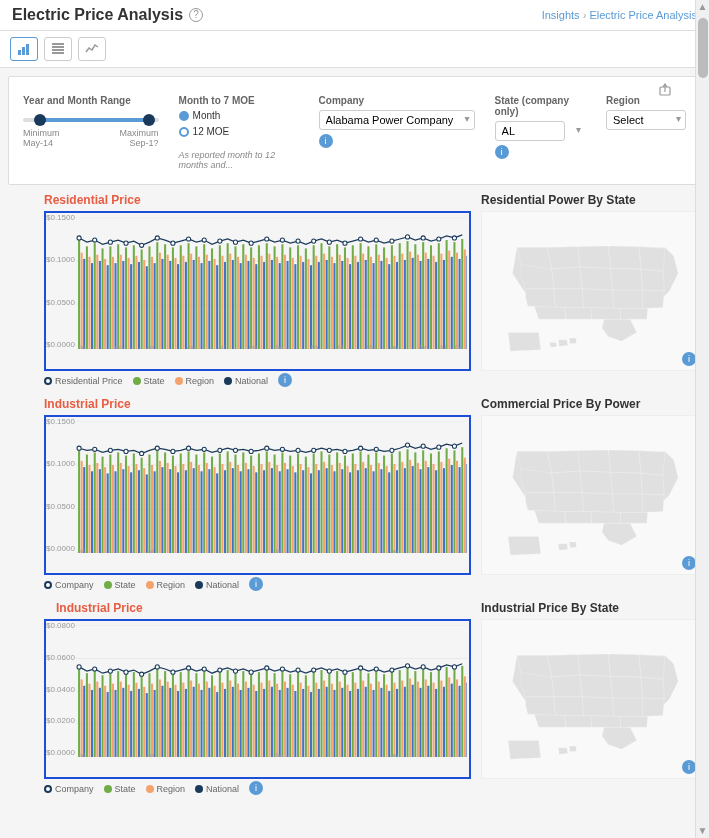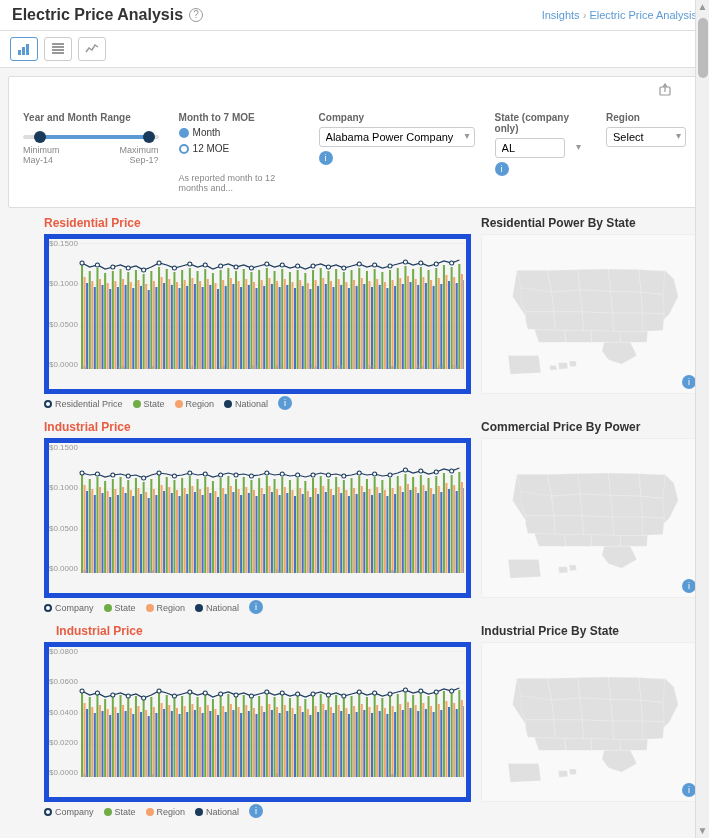--- a/index.html
+++ b/index.html
@@ -87,21 +87,21 @@
 
     
     .filters-row {
       display: flex;
       align-items: flex-start;
       gap: 20px;
       padding: 8px 0 4px 0;
       flex-wrap: nowrap;
     }
     .filter-group { display: flex; flex-direction: column; gap: 2px; }
-    .filter-label { font-size: 10px; color: #666; font-weight: bold; margin-bottom: 2px; margin-top: 17px; }
+    .filter-label { font-size: 10px; color: #666; font-weight: bold; margin-bottom: 2px; }
 
     
     .range-slider-container { width: 150px; }
     .range-labels { display: flex; justify-content: space-between; font-size: 9px; color: #888; margin-top: 2px; }
     .slider-track {
       width: 100%; height: 4px; background: #ddd; border-radius: 2px;
       position: relative; margin: 8px 0 2px 0;
     }
     .slider-fill {
       position: absolute; left: 10%; right: 5%; height: 4px;
@@ -116,21 +116,21 @@
 
     
     .moe-group { min-width: 120px; }
     .radio-row { display: flex; align-items: center; gap: 4px; font-size: 10px; margin-bottom: 3px; }
     .radio-dot {
       width: 10px; height: 10px; border-radius: 50%;
       border: 2px solid #5b9bd5; background: #fff;
       display: inline-block; flex-shrink: 0;
     }
     .radio-dot.selected { background: #5b9bd5; }
-    .moe-note { font-size: 9px; color: #888; margin-top: 14px; max-width: 130px; }
+    .moe-note { font-size: 9px; color: #888; margin-top: 8px; max-width: 130px; font-style: italic; }
 
     
     .filter-select {
       border: 1px solid #ccc; border-radius: 3px;
       padding: 3px 20px 3px 6px;
       font-size: 11px; background: #fff;
       appearance: none; cursor: pointer;
       position: relative; min-width: 120px;
     }
     .select-wrapper { position: relative; display: inline-block; }
@@ -157,21 +157,21 @@
       font-weight: bold;
       margin-bottom: 4px;
     }
     .chart-title.residential { color: #e85c41; }
     .chart-title.commercial { color: #e85c41; }
     .chart-title.industrial { color: #e85c41; padding-left: 12px; }
     .chart-title.state-map { color: #333; }
 
     
     .bar-chart-wrapper {
-      border: 5px solid #1d4ed8;
+      border: 2px solid #1d4ed8;
       padding: 4px 2px 20px 30px;
       position: relative;
       height: 160px;
     }
     .y-axis-labels {
       position: absolute; left: 0; top: 0; bottom: 20px;
       display: flex; flex-direction: column; justify-content: space-between;
       font-size: 8px; color: #999; width: 28px; text-align: right;
       padding-right: 3px;
     }

